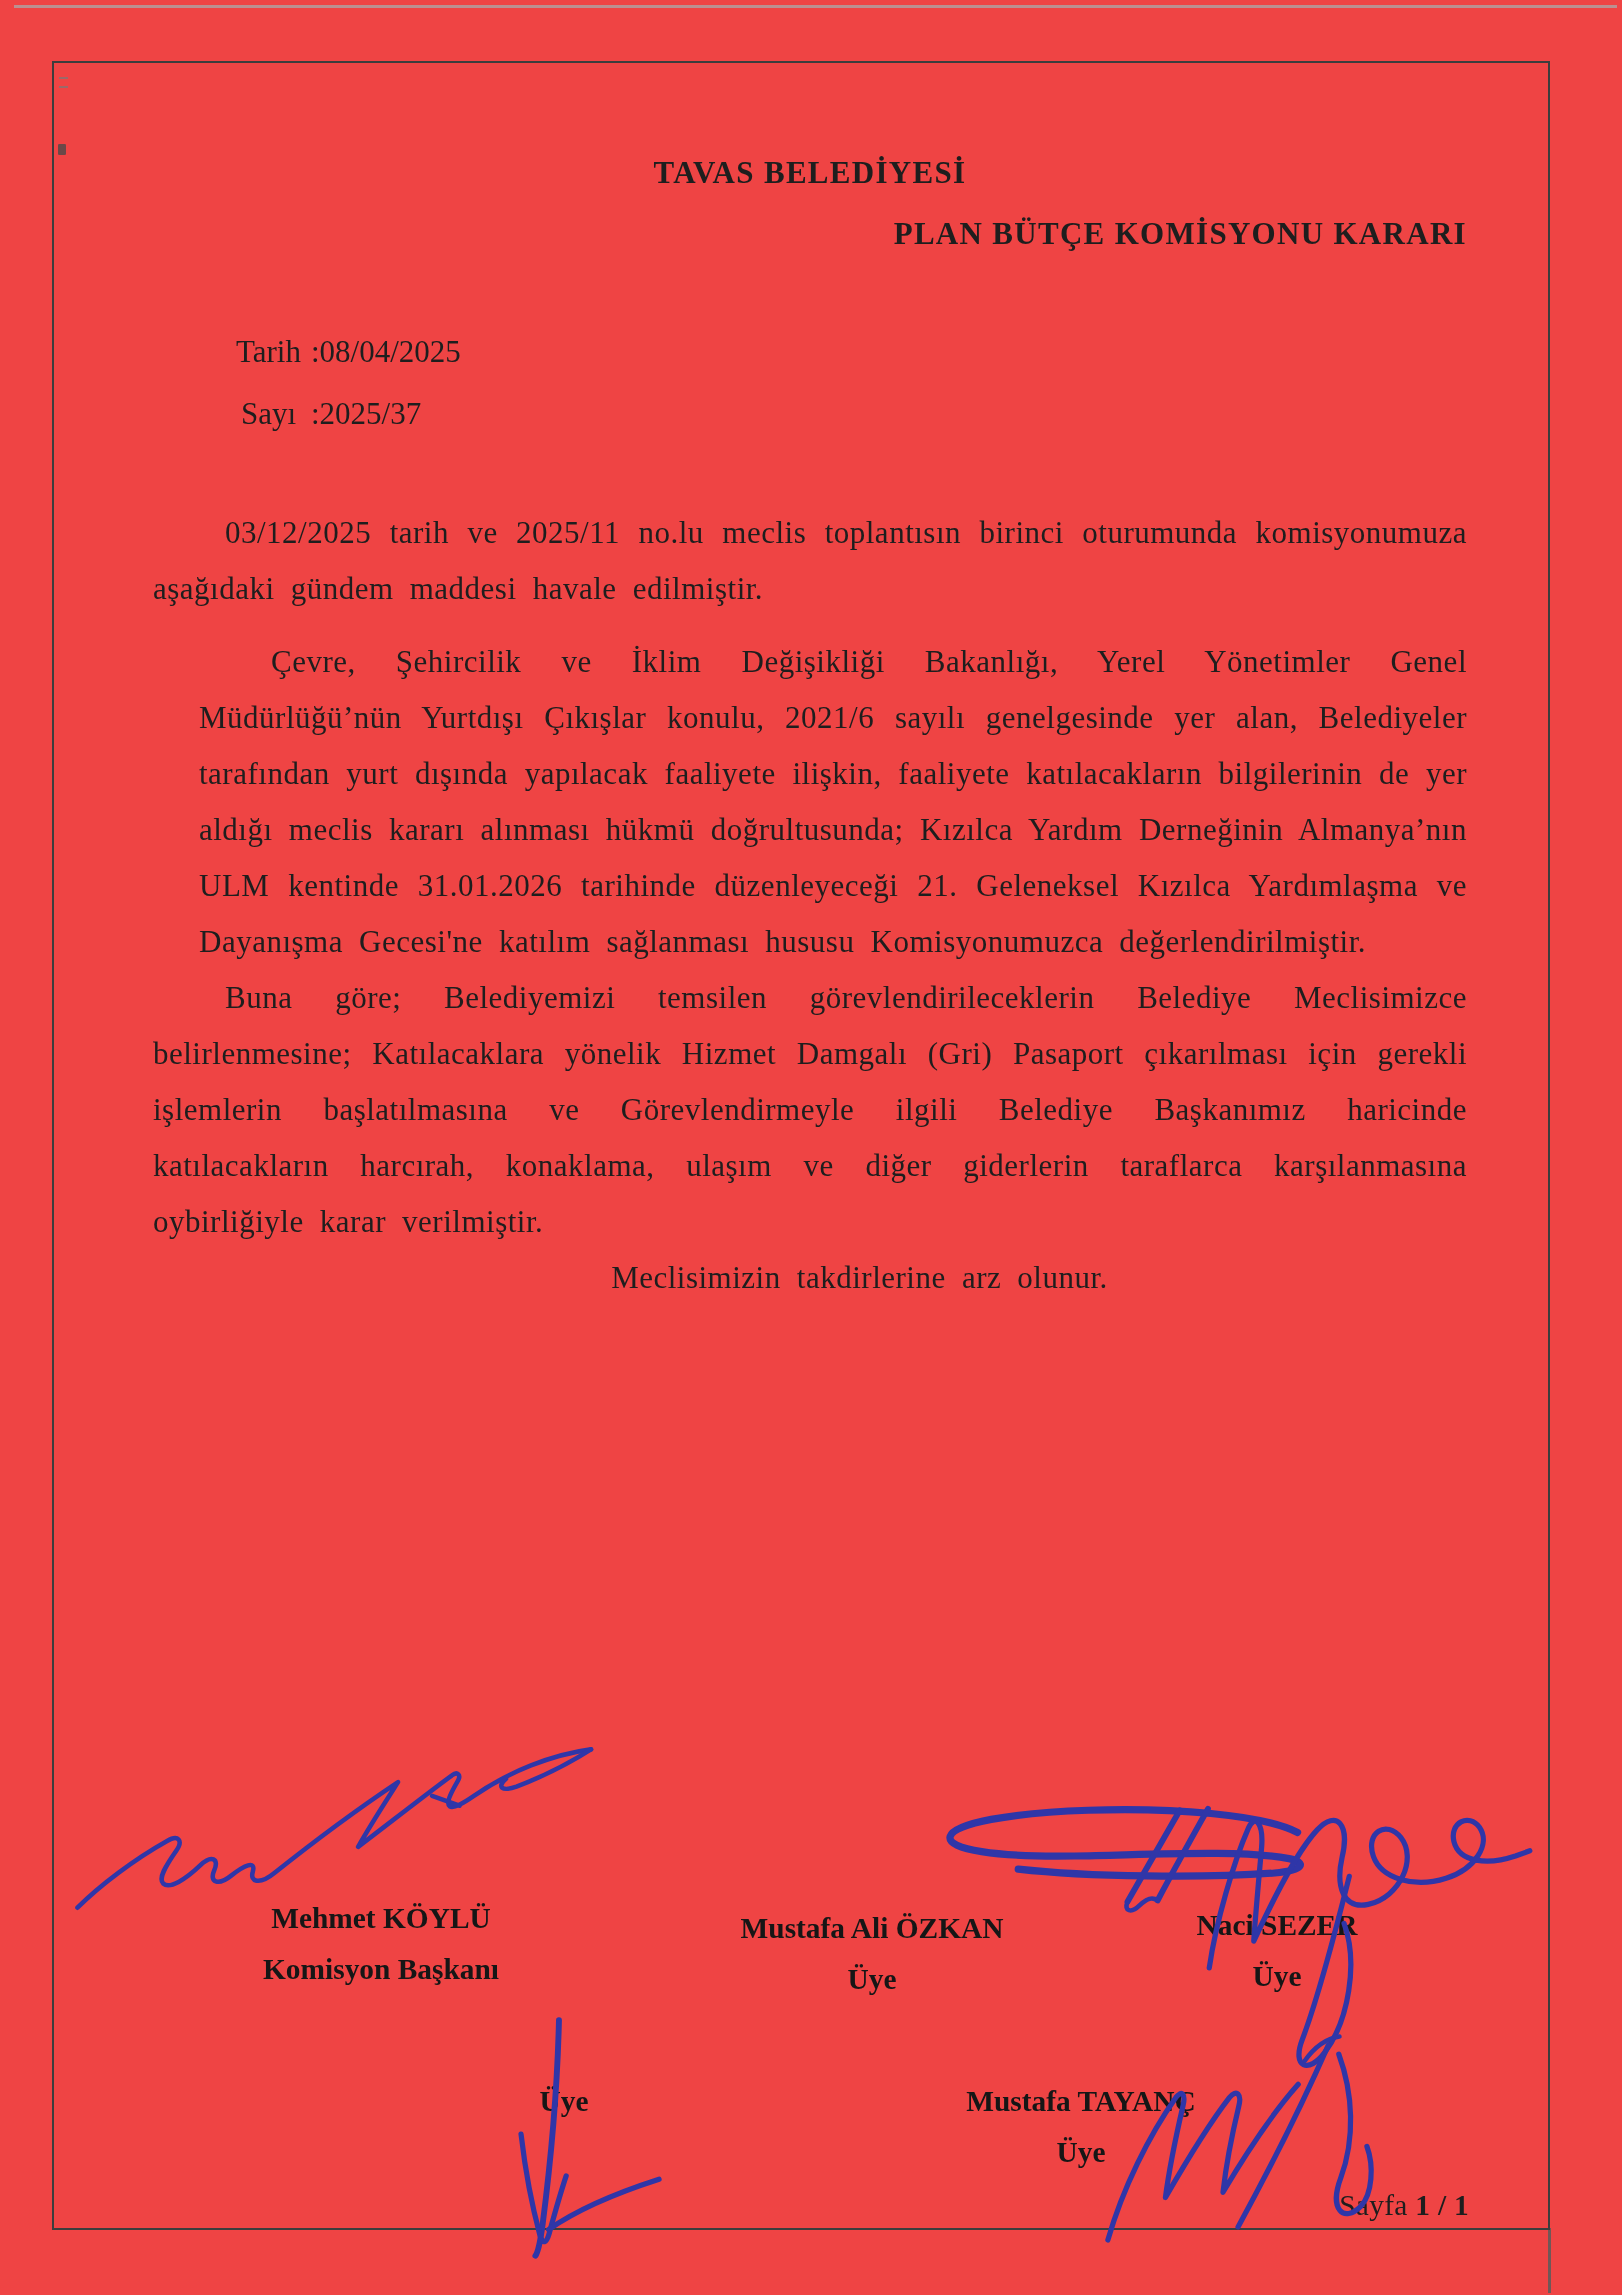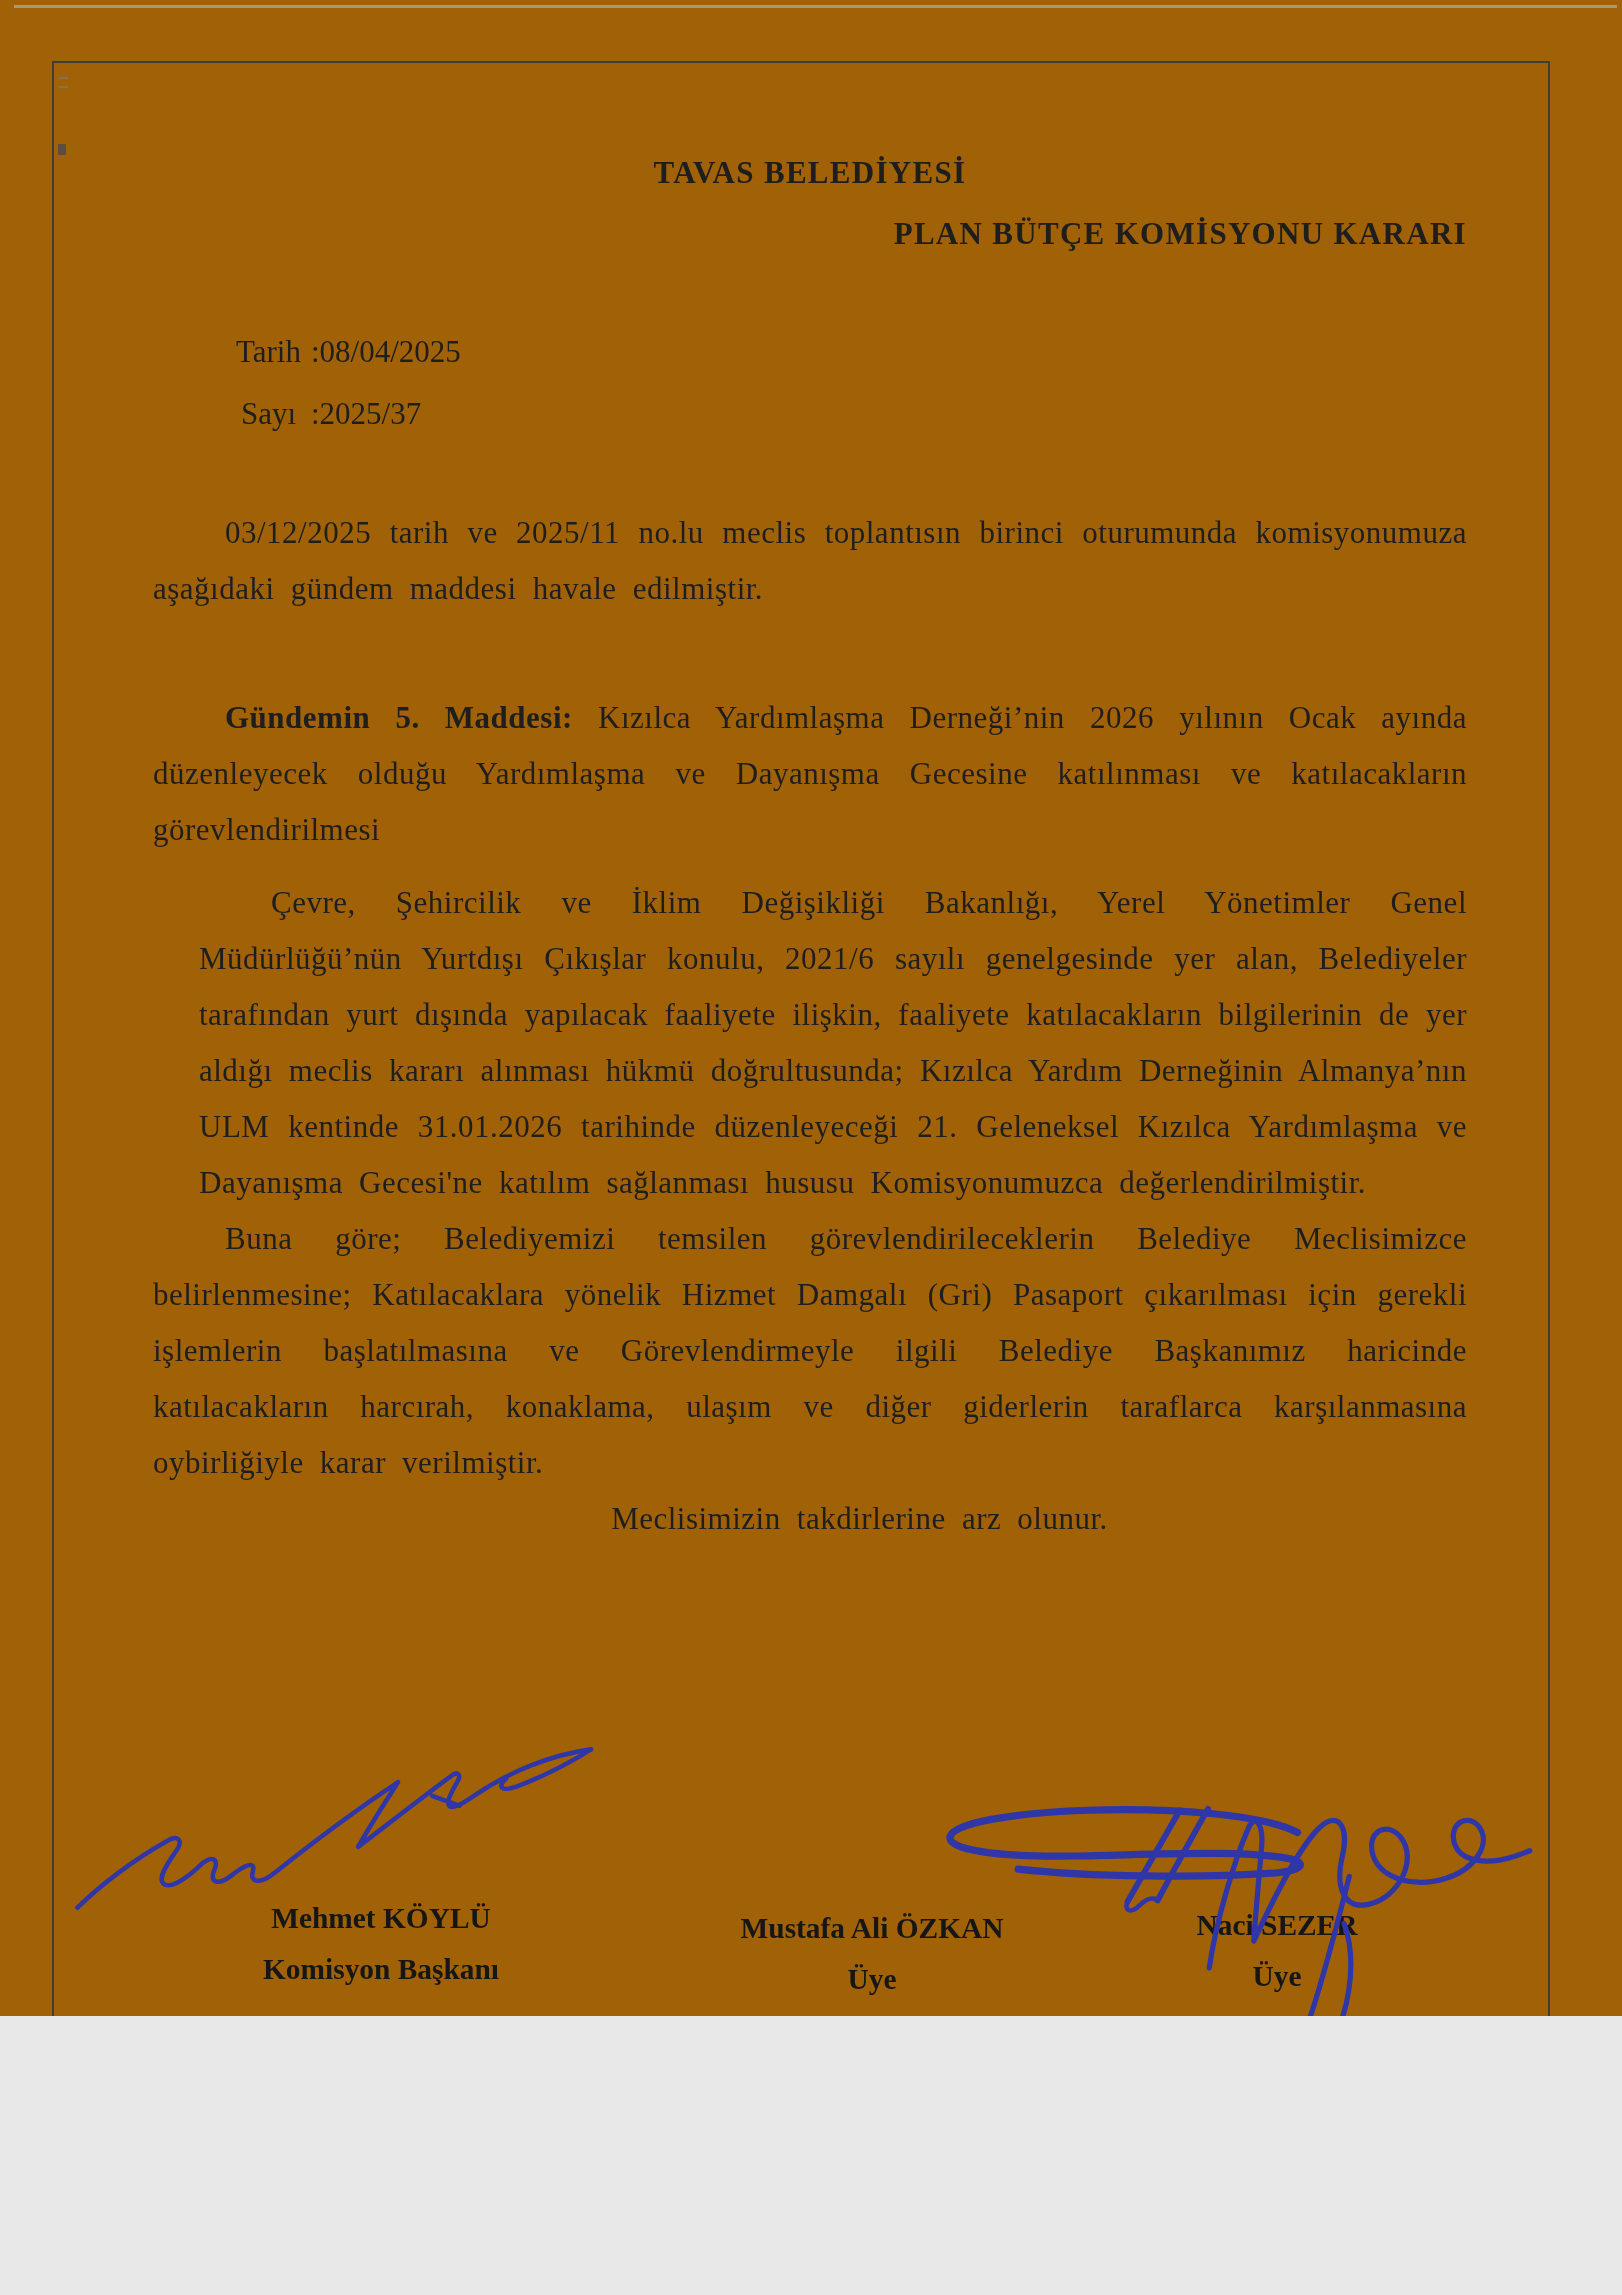--- a/index.html
+++ b/index.html
@@ -1,19 +1,19 @@
 <!DOCTYPE html>
 <html style="font-size:10.5px"><head>
 <meta charset="utf-8">
 <style>
   html,body { margin:0; padding:0; background:#e8e8e8; }
   .page {
     position:relative;
-    width:1623px; height:2016px;
-    background:#a16207;
+    width:1623px; height:2295px;
+    background:#ef4444;
     font-family:"Liberation Serif", serif;
     color:#1e1e1e;
     overflow:hidden;
   }
   
   .scan-top-streak {
     position:absolute; left:14.4px; top:4.6px; width:1603px; height:3.9px;
     background:#a9a9a9; opacity:.75;
   }
   .speck-1 { position:absolute; left:59px; top:77px; width:9.2px; height:6.5px;
@@ -112,21 +112,20 @@
           <span class="meta-value">:08/04/2025</span>
         </div>
         <div class="meta-row">
           <span class="meta-label">Sayı</span>
           <span class="meta-value">:2025/37</span>
         </div>
       </div>
 
       <p class="body p-intro">03/12/2025 tarih ve 2025/11 no.lu meclis toplantısın birinci oturumunda komisyonumuza aşağıdaki gündem maddesi havale edilmiştir.</p>
 
-      <p class="body p-agenda"><b>Gündemin 5. Maddesi:</b><span> Kızılca Yardımlaşma Derneği’nin 2026 yılının Ocak ayında düzenleyecek olduğu Yardımlaşma ve Dayanışma Gecesine katılınması ve katılacakların görevlendirilmesi</span></p>
 
 
       <p class="body p-opinion1">Çevre, Şehircilik ve İklim Değişikliği Bakanlığı, Yerel Yönetimler Genel Müdürlüğü’nün Yurtdışı Çıkışlar konulu, 2021/6 sayılı genelgesinde yer alan, Belediyeler tarafından yurt dışında yapılacak faaliyete ilişkin, faaliyete katılacakların bilgilerinin de yer aldığı meclis kararı alınması hükmü doğrultusunda; Kızılca Yardım Derneğinin Almanya’nın ULM kentinde 31.01.2026 tarihinde düzenleyeceği 21. Geleneksel Kızılca Yardımlaşma ve Dayanışma Gecesi'ne katılım sağlanması hususu Komisyonumuzca değerlendirilmiştir.</p>
 
       <p class="body">Buna göre; Belediyemizi temsilen görevlendirileceklerin Belediye Meclisimizce belirlenmesine; Katılacaklara yönelik Hizmet Damgalı (Gri) Pasaport çıkarılması için gerekli işlemlerin başlatılmasına ve Görevlendirmeyle ilgili Belediye Başkanımız haricinde katılacakların harcırah, konaklama, ulaşım ve diğer giderlerin taraflarca karşılanmasına oybirliğiyle karar verilmiştir.</p>
 
       <p class="body p-closing">Meclisimizin takdirlerine arz olunur.</p>
     </div>
   </div>
 

